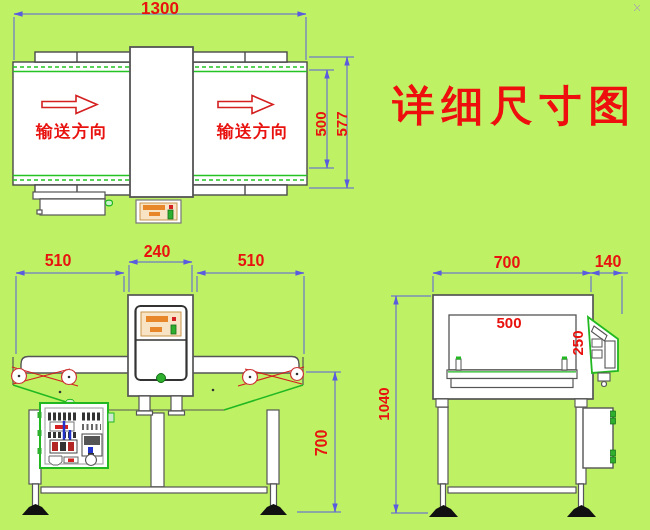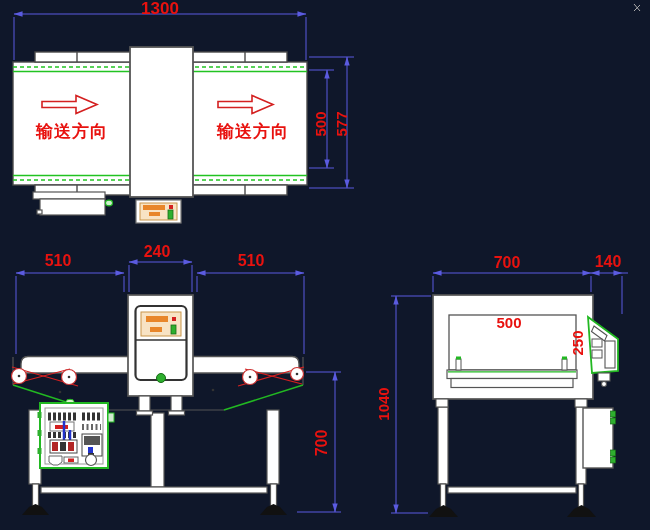--- a/index.html
+++ b/index.html
@@ -1,17 +1,17 @@
 <!DOCTYPE html>
 <html><head>
 <meta charset="utf-8">
 <style>
   *{margin:0;padding:0;box-sizing:border-box}
   html,body{width:650px;height:530px;background:#ffffff;font-family:"Liberation Sans",sans-serif}
-  #canvas{position:relative;width:650px;height:530px;background:#0f172a;overflow:hidden}
+  #canvas{position:relative;width:650px;height:530px;background:#bef264;overflow:hidden}
   #linework{position:absolute;left:0;top:0}
   .lbl{position:absolute;color:#e8120f;font-weight:bold;white-space:nowrap;line-height:1;
        transform:translate(-50%,-50%);font-family:"Liberation Sans",sans-serif}
   .lbl.rot{transform:translate(-50%,-50%) rotate(-90deg)}
   .cn{letter-spacing:1px}
   .title{color:#ee0e0e;font-weight:bold;letter-spacing:7px;
          font-family:"DejaVu Serif","Liberation Serif",serif}
 </style>
 </head>
 <body>
@@ -244,20 +244,21 @@
     <path d="M634,4 l6,7 M640,5 l-6,6" fill="none"></path>
   </g>
 </svg>
 
   <span class="lbl" style="left:160px;top:8px;font-size:17px">1300</span>
   <span class="lbl rot" style="left:320px;top:124px;font-size:15px">500</span>
   <span class="lbl rot" style="left:341px;top:124px;font-size:15px">577</span>
   <span class="lbl cn" style="left:72px;top:131px;font-size:17px">输送方向</span>
   <span class="lbl cn" style="left:253px;top:131px;font-size:17px">输送方向</span>
 
+  <span class="lbl title" style="left:515px;top:106px;font-size:42px">详细尺寸图</span>
 
   <span class="lbl" style="left:58px;top:261px;font-size:16px">510</span>
   <span class="lbl" style="left:157px;top:252px;font-size:16px">240</span>
   <span class="lbl" style="left:251px;top:261px;font-size:16px">510</span>
   <span class="lbl rot" style="left:322px;top:443px;font-size:16px">700</span>
 
   <span class="lbl" style="left:507px;top:263px;font-size:16px">700</span>
   <span class="lbl" style="left:608px;top:262px;font-size:16px">140</span>
   <span class="lbl" style="left:509px;top:322px;font-size:15px">500</span>
   <span class="lbl rot" style="left:577px;top:343px;font-size:15px">250</span>

